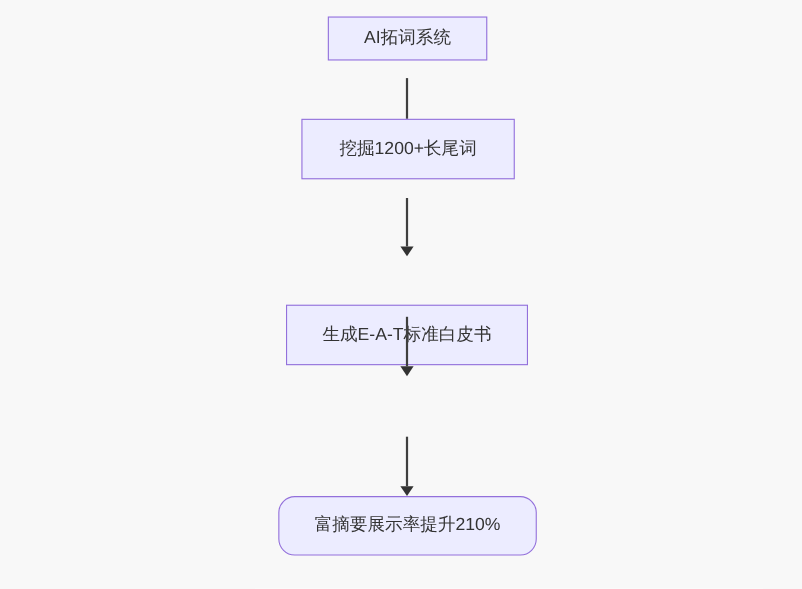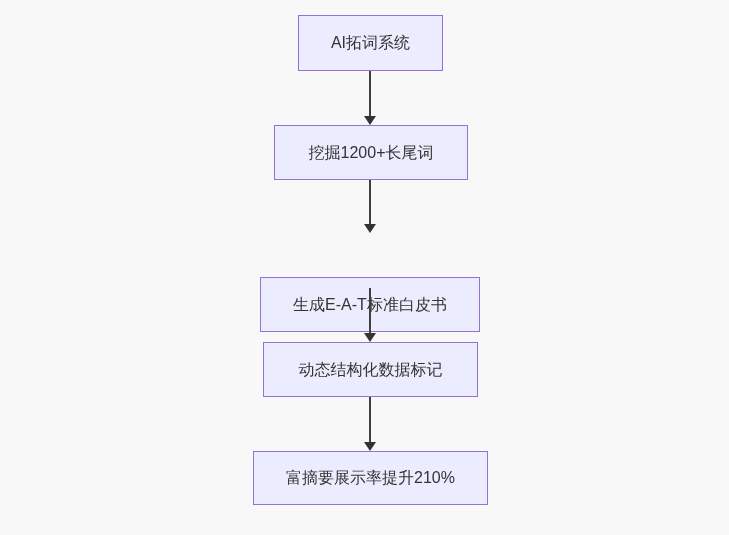--- a/index.html
+++ b/index.html
@@ -44,25 +44,25 @@
   }
   .edge-arrowhead {
     width: 0;
     height: 0;
     border-left: 6px solid transparent;
     border-right: 6px solid transparent;
     border-top: 9px solid #333333;
   }
 
   
-  #node-0 { left: 298px; top: 15px;  width: 145px; height: 56px; }
-  #node-1 { left: 274px; top: 125px; width: 194px; height: 55px; }
+  #node-0 { left: 298px; top: 15px;  width: 145px; height: 40px; }
+  #node-1 { left: 274px; top: 108px; width: 194px; height: 55px; }
   #node-2 { left: 260px; top: 233px; width: 220px; height: 55px; margin-top: 44px; }
   #node-3 { left: 263px; top: 342px; width: 215px; height: 55px; }
-  #node-4 { left: 253px; top: 451px; width: 235px; height: 54px; }
+  #node-4 { left: 253px; top: 451px; width: 235px; height: 54px; border-radius: 15px; }
 
   
   #edge-0 { left: 364px; top: 71px;  height: 54px; }
   #edge-1 { left: 364px; top: 180px; height: 53px; }
   #edge-2 { left: 364px; top: 288px; height: 54px; }
   #edge-3 { left: 364px; top: 397px; height: 54px; }
 </style>
 </head>
 <body>
 
@@ -88,23 +88,20 @@
 
   <div class="flow-node" id="node-2">
     <span class="node-label">生成E-A-T标准白皮书</span>
   </div>
 
   <div class="edge" id="edge-2">
     <div class="edge-line"></div>
     <div class="edge-arrowhead"></div>
   </div>
 
-  <div class="flow-node" id="node-3">
-    <span class="node-label">动态结构化数据标记</span>
-  </div>
 
   <div class="edge" id="edge-3">
     <div class="edge-line"></div>
     <div class="edge-arrowhead"></div>
   </div>
 
   <div class="flow-node" id="node-4">
     <span class="node-label">富摘要展示率提升210%</span>
   </div>
 

